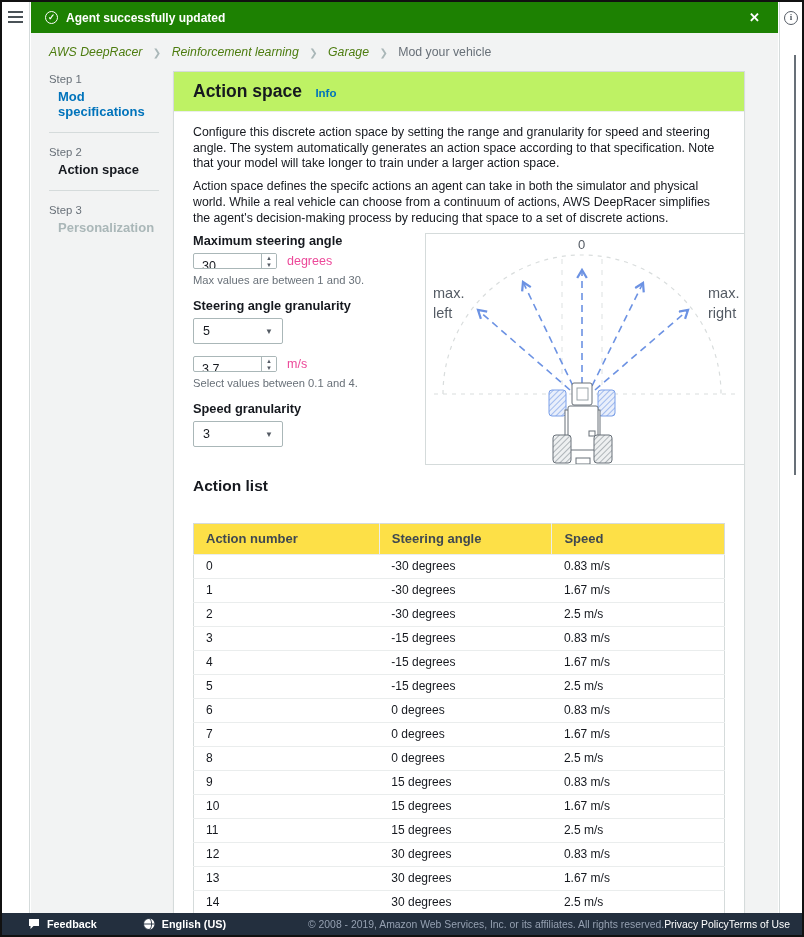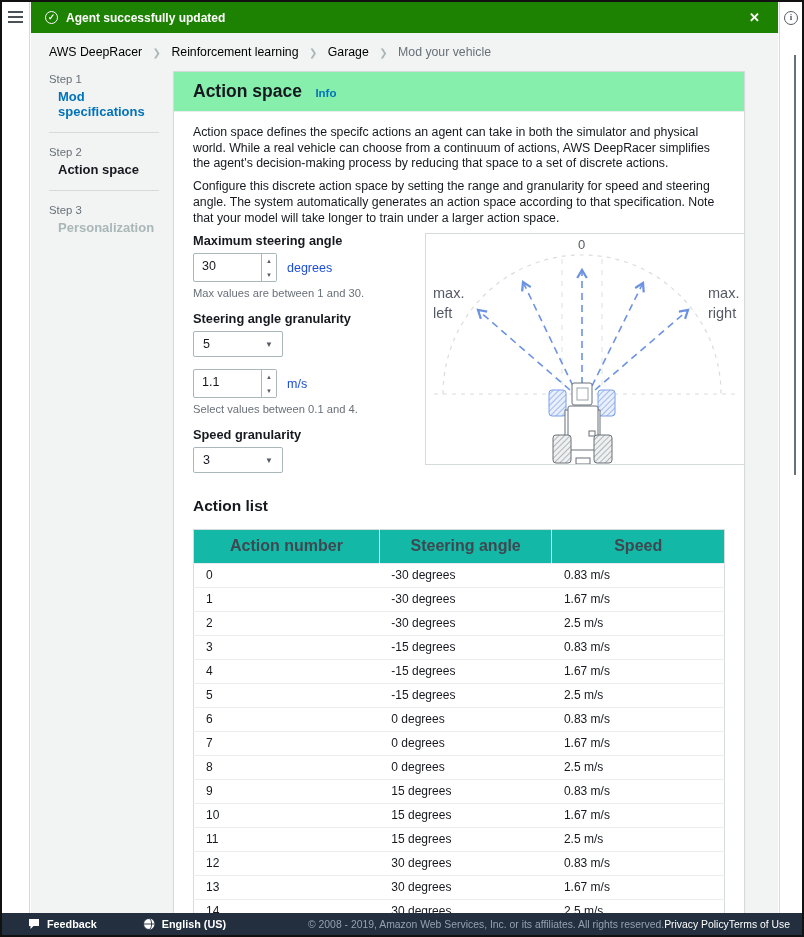--- a/index.html
+++ b/index.html
@@ -21,65 +21,65 @@
 
   
   .banner { height:31px; background:#1d8102; display:flex; align-items:center; padding:0 14px; color:#fff; }
   .banner-check { width:13px; height:13px; border:1.5px solid #fff; border-radius:50%; font-size:8.5px; line-height:11px;
     text-align:center; font-weight:bold; margin-right:8px; flex:none; }
   .banner-text { font-size:12px; font-weight:bold; }
   .banner-close { margin-left:auto; font-size:13px; font-weight:bold; cursor:pointer; padding:2px 4px; }
 
   
   .breadcrumb { margin:12px 0 0 18px; font-size:12.3px; }
-  .crumb-link { color:#000000; text-decoration:none; cursor:pointer; }
+  .crumb-link { color:#4d7c0f; text-decoration:none; cursor:pointer;font-style:italic; }
   .crumb-sep { color:#aab7b8; margin:0 7px; font-size:10px; }
   .crumb-current { color:#687078; }
 
   
   .layout { display:flex; align-items:flex-start; padding-left:18px; margin-top:9px; }
   .steps { width:124px; flex:none; padding-top:5px; }
   .step-num { font-size:11.3px; color:#687078; margin-bottom:4px; }
   .step-label { font-size:13px; font-weight:bold;padding-left:9px; }
   .step-label.is-link { color:#0073bb; cursor:pointer; }
   .step-label.is-active { color:#16191f; }
   .step-label.is-disabled { color:#aab7b8; }
   .step-divider { border:none; border-top:1px solid #d5dbdb; margin:13px 14px 13px 0; }
 
   .panel { width:572px; flex:none; background:#fff; border:1px solid #d5dbdb; margin-top:3px; box-shadow:0 1px 1px rgba(0,0,0,.05); }
-  .panel-header { background:#86efac; border-bottom:1px solid #eaeded; padding:9px 19px; }
+  .panel-header { background:#bef264; border-bottom:1px solid #eaeded; padding:9px 19px; }
   .panel-title { display:inline; font-size:17.5px; font-weight:bold; color:#16191f; }
   .info-link { font-size:11.5px; font-weight:bold; color:#0073bb; margin-left:9px; text-decoration:none; cursor:pointer; }
   .panel-body { padding:13px 19px 16px; }
   .para { font-size:12.3px; color:#16191f; line-height:1.28; margin-bottom:7px; }
 
   
   .config { display:flex; margin-top:6px; }
   .form-col { width:230px; flex:none; }
   .f-group { margin-bottom:12px; }
   .f-label { font-size:12.8px; font-weight:bold; color:#16191f; margin-bottom:5px; }
   .input-row { display:flex; align-items:center; }
-  .num-input { width:84px; height:29px; border:1px solid #aab7b8; border-radius:2px; background:#fff; display:flex; overflow:hidden; }
+  .num-input { width:84px; height:16px; border:1px solid #aab7b8; border-radius:2px; background:#fff; display:flex; overflow:hidden; }
   .num-value { flex:1; font-size:12.5px; color:#16191f; padding:5px 0 0 8px; }
   .stepper { width:15px; border-left:1px solid #aab7b8; display:flex; flex-direction:column; }
   .spin-btn { flex:1; font-size:6px; color:#545b64; display:flex; align-items:center; justify-content:center; cursor:pointer; background:#fff; border:none; }
-  .unit { font-size:12.5px; color:#1d4ed8; margin-left:10px; }
+  .unit { font-size:12.5px; color:#ec4899; margin-left:10px; }
   .hint { font-size:11.2px; color:#687078; margin-top:5px; }
   .select { width:90px; height:26px; border:1px solid #aab7b8; border-radius:2px; background:#fff; display:flex; align-items:center;
     justify-content:space-between; padding:0 9px; font-size:12.5px; color:#16191f; cursor:pointer; margin-top:2px; }
   .select-caret { font-size:8px; color:#545b64; }
 
   .diagram { width:320px; height:232px; border:1px solid #d5dbdb; background:#fff; margin-left:2px; }
 
   
   .action-section { margin-top:12px; }
-  .section-title { font-size:15.5px; font-weight:bold; color:#16191f; margin-bottom:14px; }
+  .section-title { font-size:15.5px; font-weight:bold; color:#16191f; margin-bottom:28px; }
   table.action-table { width:100%; border-collapse:collapse; border:1px solid #d5dbdb; border-bottom:1px solid #8d99a3; }
   .action-table col.c1 { width:35%; } .action-table col.c2 { width:32.5%; } .action-table col.c3 { width:32.5%; }
-  .action-table th { font-size:16px; font-weight:bold; color:#3f4850; text-align:center; padding:7px 12px 8px; background:#14b8a6; }
+  .action-table th { font-size:13px; font-weight:bold; color:#3f4850; text-align:left; padding:7px 12px 8px; background:#fde047; }
   .action-table th + th { border-left:1px solid #eaeded; }
   .action-table td { font-size:12px; color:#16191f; padding:4px 12px 5px; border-top:1px solid #eaeded; }
 
   
   .footer { position:absolute; left:0; right:0; bottom:0; height:22px; background:#232f3e; display:flex; align-items:center;
     padding:0 12px 0 26px; z-index:5; }
   .footer-group { display:flex; align-items:center; color:#fff; font-size:10.8px; font-weight:bold; cursor:pointer; }
   .footer-group + .footer-group { margin-left:46px; }
   .footer-group svg { margin-right:7px; }
   .footer-right { margin-left:auto; display:flex; align-items:center; }
@@ -139,22 +139,22 @@
           <div class="step-label is-disabled">Personalization</div>
         </div>
       </div>
 
       <div class="panel">
         <div class="panel-header">
           <h2 class="panel-title">Action space</h2>
           <a class="info-link">Info</a>
         </div>
         <div class="panel-body">
+          <p class="para">Configure this discrete action space by setting the range and granularity for speed and steering angle. The system automatically generates an action space according to that specification. Note that your model will take longer to train under a larger action space.</p>
           <p class="para">Action space defines the specifc actions an agent can take in both the simulator and physical world. While a real vehicle can choose from a continuum of actions, AWS DeepRacer simplifies the agent's decision-making process by reducing that space to a set of discrete actions.</p>
-          <p class="para">Configure this discrete action space by setting the range and granularity for speed and steering angle. The system automatically generates an action space according to that specification. Note that your model will take longer to train under a larger action space.</p>
 
           <div class="config">
             <div class="form-col">
 
               <div class="f-group">
                 <div class="f-label">Maximum steering angle</div>
                 <div class="input-row">
                   <div class="num-input">
                     <span class="num-value">30</span>
                     <span class="stepper">
@@ -171,21 +171,21 @@
                 <div class="f-label">Steering angle granularity</div>
                 <div class="select">
                   <span>5</span>
                   <span class="select-caret">▼</span>
                 </div>
               </div>
 
               <div class="f-group">
                 <div class="input-row">
                   <div class="num-input">
-                    <span class="num-value">1.1</span>
+                    <span class="num-value">3.7</span>
                     <span class="stepper">
                       <button class="spin-btn">▲</button>
                       <button class="spin-btn">▼</button>
                     </span>
                   </div>
                   <span class="unit">m/s</span>
                 </div>
                 <div class="hint">Select values between 0.1 and 4.</div>
               </div>
 

